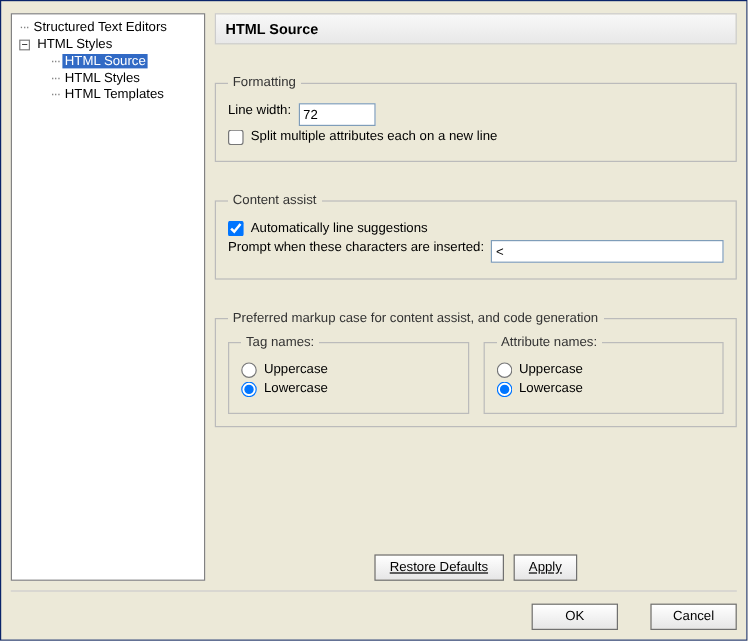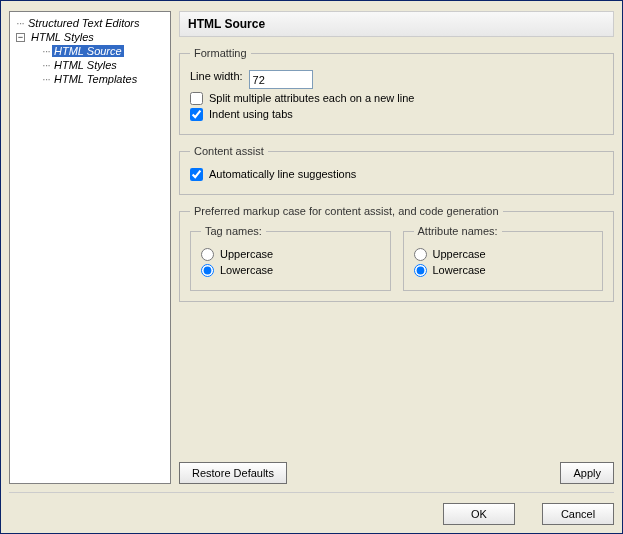--- a/index.html
+++ b/index.html
@@ -11,35 +11,35 @@
 .titlebar .win-close { background: linear-gradient(#f08080,#d03030); }
 .content { flex: 1; display: flex; padding: 10px 8px 8px 8px; gap: 8px; }
 .tree { width: 162px; background: #fff; border: 1px solid #828282; padding: 4px 2px; }
 .tree-item { padding: 1px 0 1px 2px; white-space: nowrap; cursor: pointer; display: flex; align-items: center; }
 .tree-indent0 { padding-left: 4px; }
 .tree-indent1 { padding-left: 4px; }
 .tree-indent2 { padding-left: 30px; }
 .tree-exp { width: 9px; height: 9px; border: 1px solid #808080; display: inline-flex; align-items: center; justify-content: center; font-size: 9px; line-height: 7px; margin-right: 4px; background: #fff; color: #000; }
 .tree-dots { color: #808080; margin-right: 2px; letter-spacing: -1px; }
 .tree-label.selected { background: #316ac5; color: #fff; padding: 0 2px; }
-.tree-label { padding: 0 2px; font-style: italic; }
+.tree-label { padding: 0 2px; }
 .main { flex: 1; display: flex; flex-direction: column; }
 .header { border: 1px solid #ccc; background: linear-gradient(#f8f8f8,#e8e8e8); padding: 5px 8px; font-weight: bold; font-size: 12px; margin-bottom: 10px; }
-fieldset { border: 1px solid #bbb; margin: 0 0 10px 0; padding: 8px 10px 10px 10px; }
+fieldset { border: 1px solid #bbb; margin: 16px 0 10px 0; padding: 8px 10px 10px 10px; }
 legend { padding: 0 4px; color: #333; }
 .row { display: flex; margin: 3px 0; }
 .row label { margin-left: 4px; }
 input[type=text] { border: 1px solid #7f9db9; height: 19px; padding: 0 3px; background: #fff; font-size: 11px; }
 input[type=checkbox], input[type=radio] { margin: 0 2px 0 0; }
 .linewidth { width: 64px; }
 .promptchars { flex: 1; margin-left: 6px; }
 .cols { display: flex; gap: 12px; }
 .cols fieldset { flex: 1; margin: 0; }
 .btn { border: 1px solid #707070; background: linear-gradient(#fff,#e6e6e6); height: 22px; padding: 0 12px; cursor: pointer; font-size: 11px; }
-.bottom-inner { margin-top: auto; display: flex; justify-content: space-between; gap: 8px; padding-top: 8px; }
+.bottom-inner { margin-top: auto; display: flex; justify-content: center; gap: 8px; padding-top: 8px; text-decoration: underline; }
 .dialog-btns { border-top: 1px solid #ccc; margin: 0 8px 8px 8px; padding-top: 10px; display: flex; justify-content: flex-end; gap: 8px; }
 .dialog-btns .btn { min-width: 72px; margin-left: 19px; }
 </style>
 </head>
 <body>
 
 <div class="window">
 
   <div class="content">
     <div class="tree">
@@ -71,31 +71,31 @@
       <fieldset>
         <legend>Formatting</legend>
         <div class="row">
           <span>Line width:</span>
           <input type="text" class="linewidth" style="margin-left: 6px;" value="72">
         </div>
         <div class="row">
           <input type="checkbox" style="">
           <label>Split multiple attributes each on a new line</label>
         </div>
-        <div class="row">
-          <input type="checkbox" checked="" style="">
-          <label>Indent using tabs</label>
-        </div>
       </fieldset>
 
       <fieldset>
         <legend>Content assist</legend>
         <div class="row">
           <input type="checkbox" checked="" style="">
           <label>Automatically line suggestions</label>
+        </div>
+        <div class="row">
+          <span>Prompt when these characters are inserted:</span>
+          <input type="text" class="promptchars" value="&lt;" style="">
         </div>
       </fieldset>
 
       <fieldset>
         <legend>Preferred markup case for content assist, and code generation</legend>
         <div class="cols">
           <fieldset>
             <legend>Tag names:</legend>
             <div class="row">
               <input type="radio" name="tag" style="">

